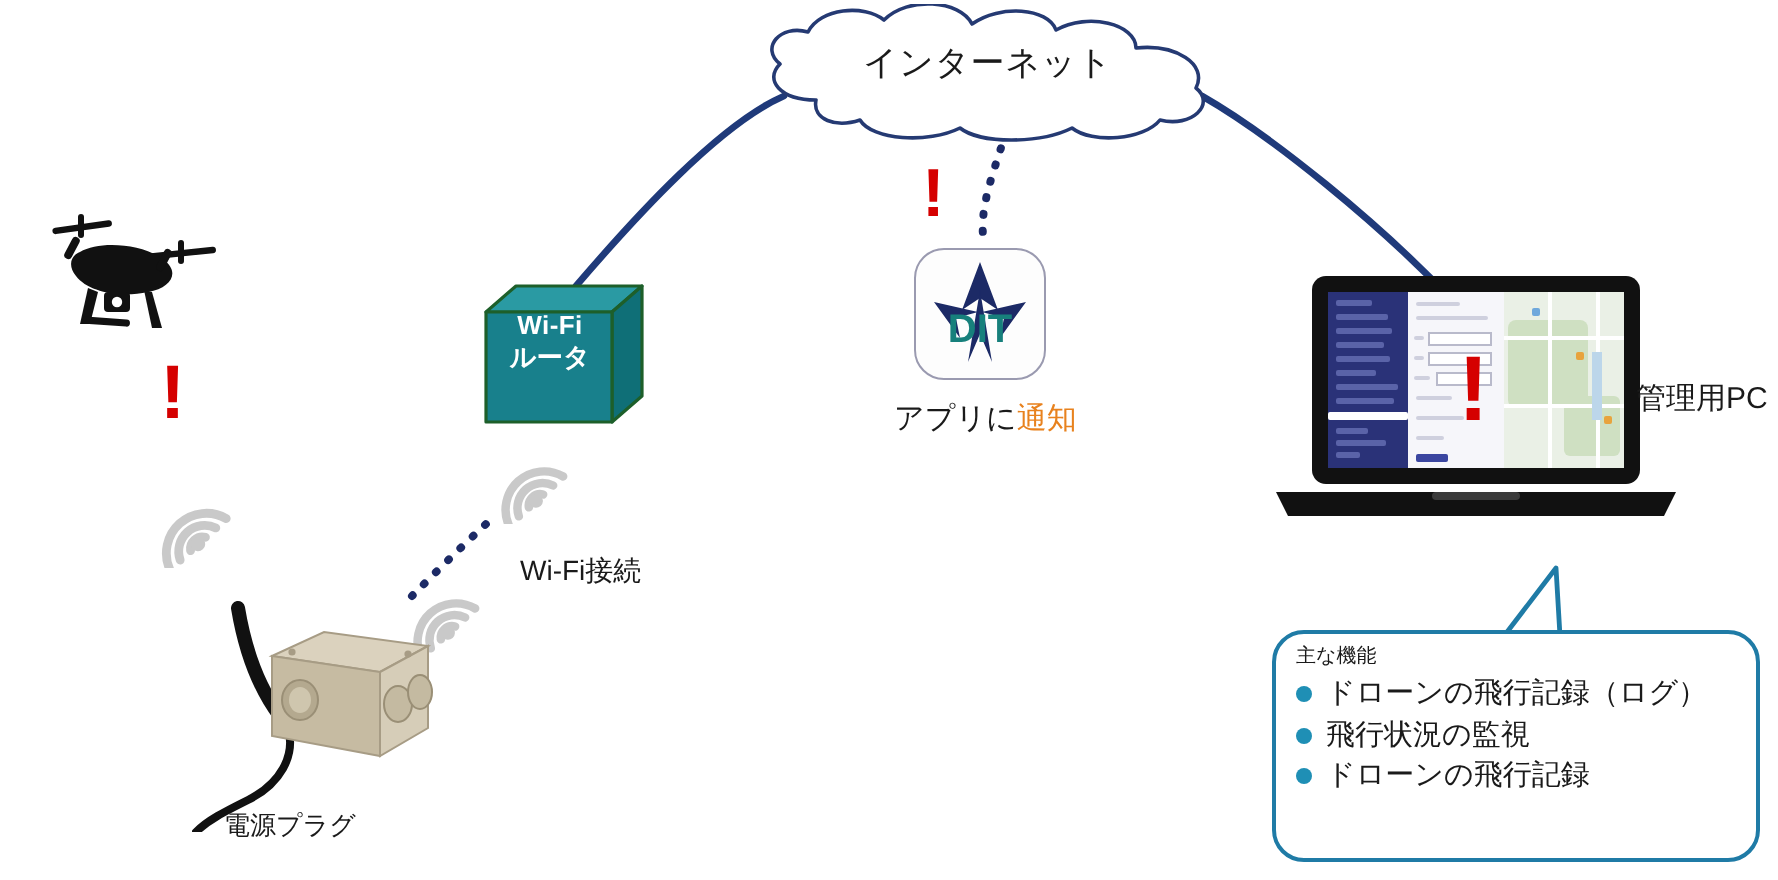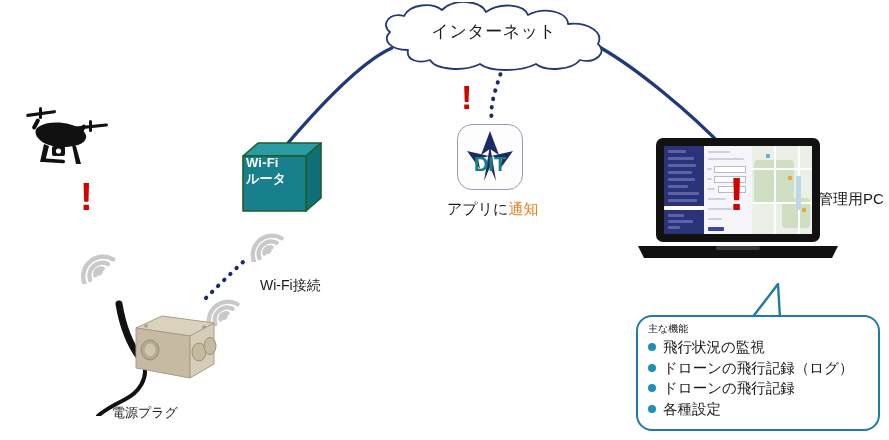--- a/index.html
+++ b/index.html
@@ -66,21 +66,21 @@
 
   
   .wifi-arcs { position: absolute; }
 
   
   #router { left: 240px; top: 140px; width: 84px; height: 74px; }
   #router-text {
     position: absolute;
     left: 6px; top: 15px;
     width: 58px;
-    text-align: left;
+    text-align: center;
     color: #ffffff;
     font-size: 13px;
     line-height: 1.25;
     font-weight: bold;
     letter-spacing: .2px;
   }
 
   
   #wifi-label {
     left: 260px; top: 277px;
@@ -401,30 +401,26 @@
 
   <div class="abs" id="callout">
     <svg width="252" height="152" viewBox="0 0 252 152" style="position:absolute; left:0; top:0;">
       <path d="M118 36 L 144 2 L 146 36 L 206 36" fill="none" stroke="#1f7ba6" stroke-width="2.4" stroke-linejoin="round"></path>
     </svg>
     <div id="callout-body"></div>
     <div id="callout-content">
       <div id="callout-title">主な機能</div>
       <div class="feat">
         <span class="dot"></span>
-        <span>飛行状況の監視</span>
+        <span>ドローンの飛行記録（ログ）</span>
       </div>
       <div class="feat">
         <span class="dot"></span>
-        <span>ドローンの飛行記録（ログ）</span>
+        <span>飛行状況の監視</span>
       </div>
       <div class="feat">
         <span class="dot"></span>
         <span>ドローンの飛行記録</span>
       </div>
-      <div class="feat">
-        <span class="dot"></span>
-        <span>各種設定</span>
-      </div>
     </div>
   </div>
 
 </div>
 
 </body></html>

